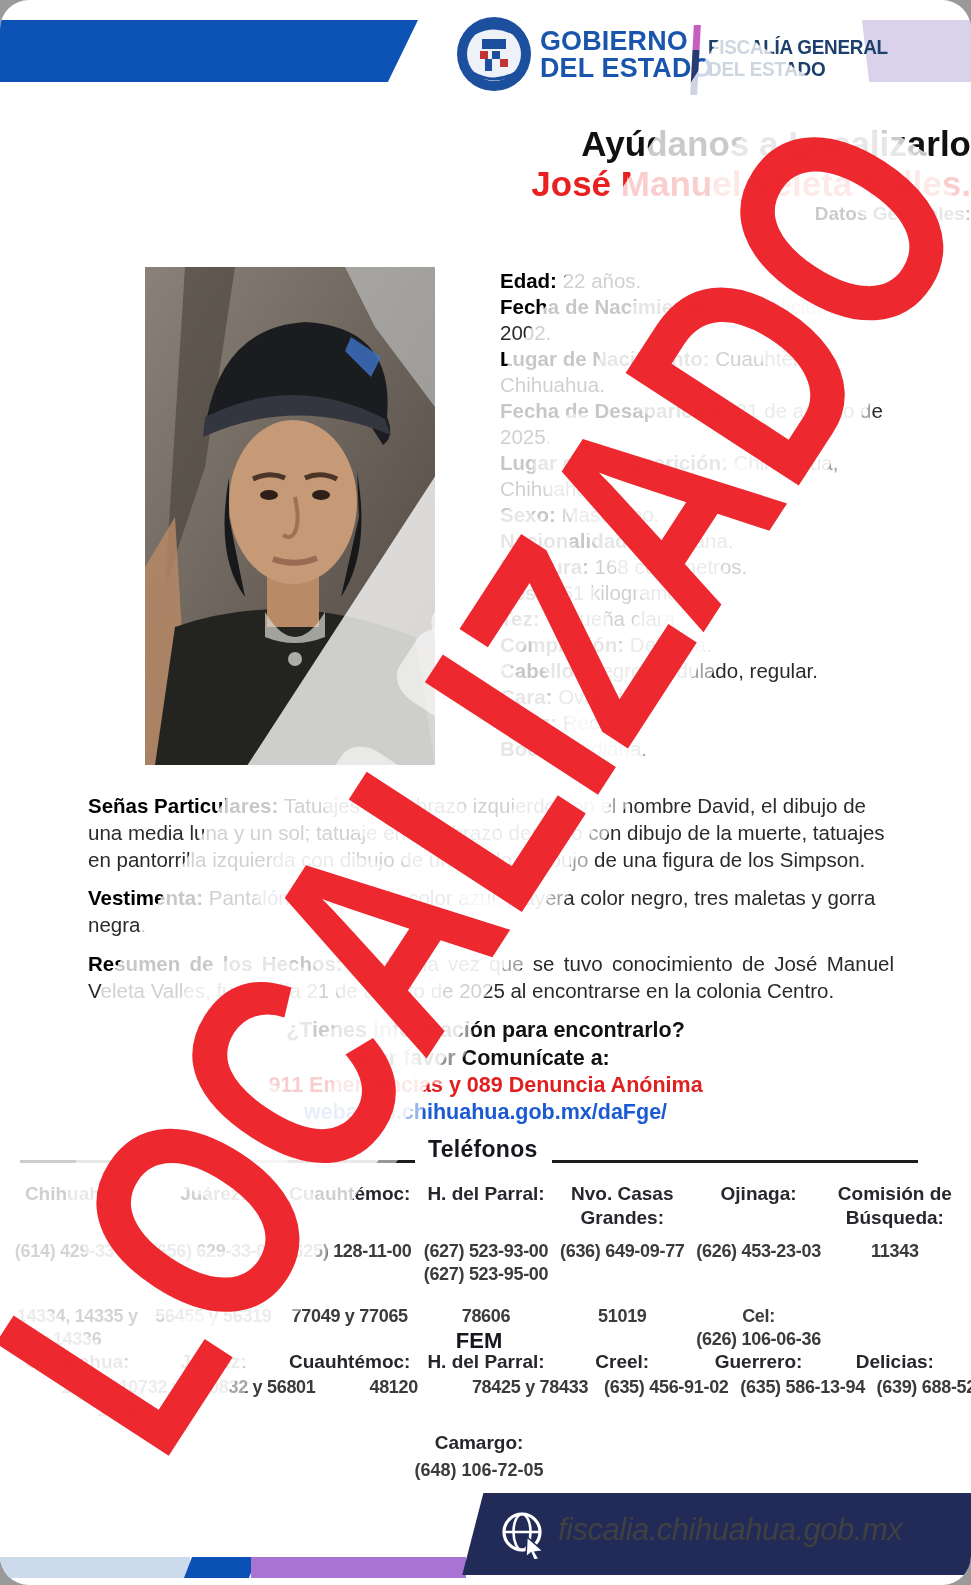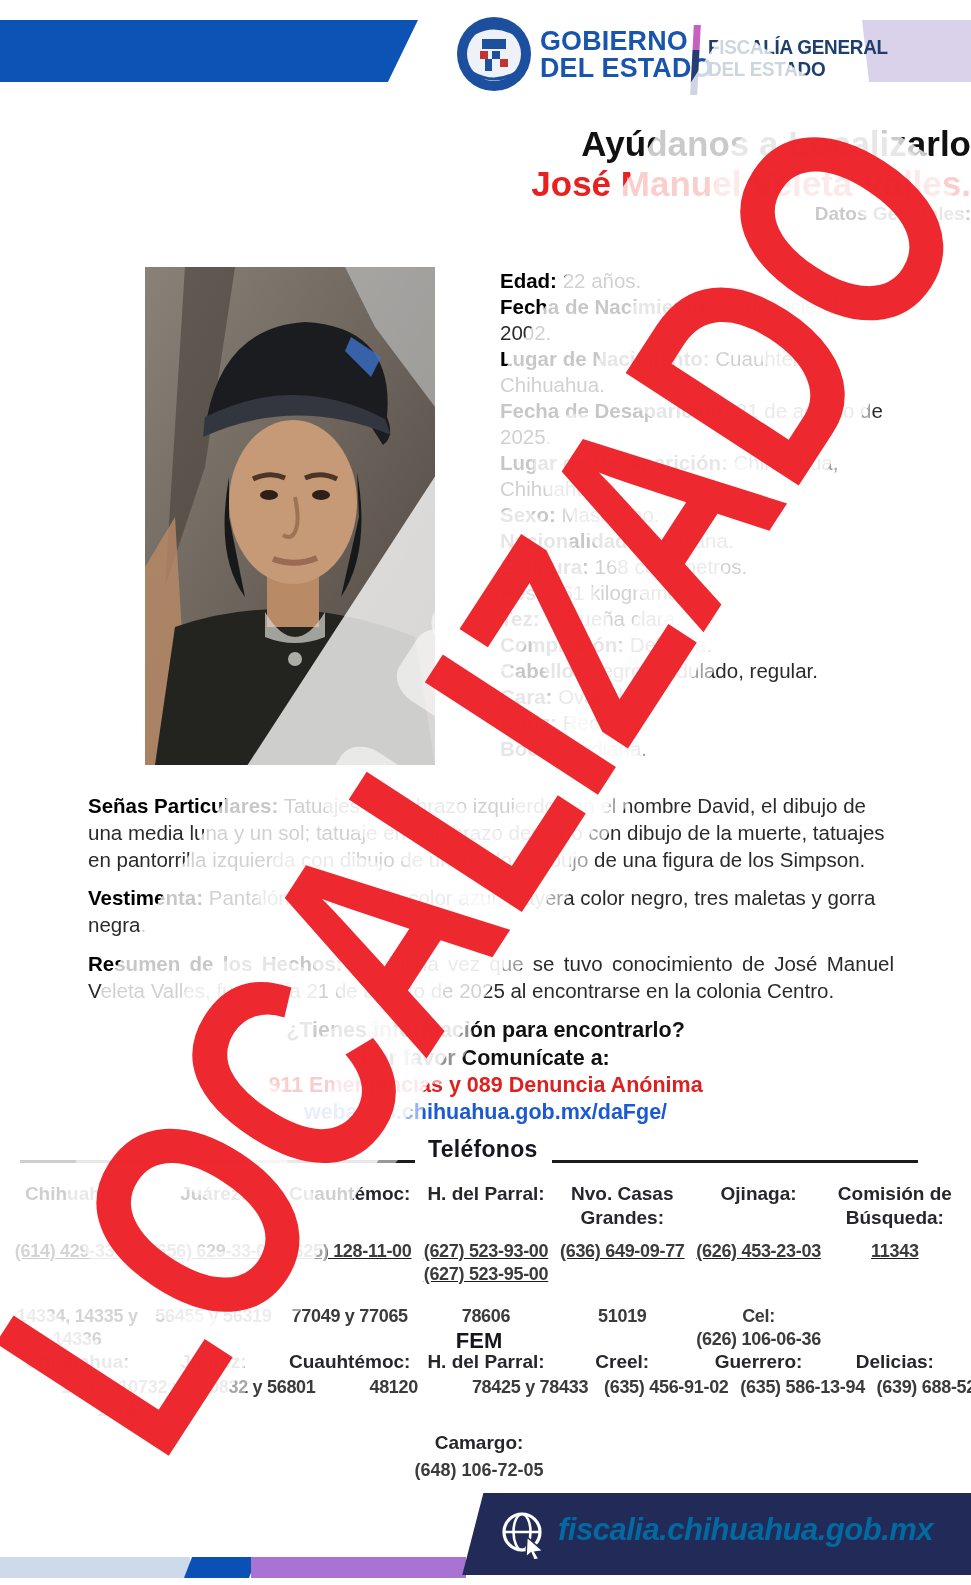--- a/index.html
+++ b/index.html
@@ -1,17 +1,17 @@
 <!DOCTYPE html>
 <html><head>
 <meta charset="utf-8">
 <style>
   html,body{margin:0;padding:0;background:#9a9a9a;}
   #page{position:relative;width:971px;height:1585px;background:#ffffff;overflow:hidden;
-        font-family:"Liberation Sans", sans-serif;color:#1c1c1c;margin:0 auto;}
+        font-family:"Liberation Sans", sans-serif;color:#1c1c1c;margin:0 auto;border-radius:29px;}
   .abs{position:absolute;}
 
   
   .band-topleft{left:0;top:20px;width:418px;height:62px;background:#0d52b5;
                 clip-path:polygon(0 0,100% 0,92.8% 100%,0 100%);}
   .band-topright{left:862px;top:20px;width:109px;height:62px;background:#d9d2ea;
                 clip-path:polygon(0 0,100% 0,100% 100%,6.5% 100%);}
   .crest{left:455px;top:15px;width:78px;height:78px;}
   .gob-text{left:540px;top:27px;font-weight:700;font-size:28px;line-height:27px;
             color:#1a55ad;letter-spacing:.2px;transform:scaleX(.96);transform-origin:left top;}
@@ -50,38 +50,38 @@
   
   .tel-title{left:428px;top:1136px;font-size:23px;font-weight:700;color:#16161e;letter-spacing:.3px;}
   .tel-line{height:3px;background:#1b1b1b;top:1160px;}
   .tl-left{left:20px;width:395px;}
   .tl-right{left:552px;width:366px;}
   .tgrid{left:12px;width:948px;display:grid;grid-template-columns:repeat(7,1fr);column-gap:6px;
          text-align:center;}
   .tgrid .th{font-weight:700;font-size:19px;line-height:24px;color:#26262c;}
   .tgrid .tv{font-size:18px;line-height:23px;font-weight:700;color:#3b3b3b;letter-spacing:-.3px;}
   .row-telhead{top:1182px;}
-  .row-telphones{top:1240px;text-decoration:underline;}
+  .row-telphones{top:1240px;}
   .row-telexts{top:1288px;margin-top:17px;}
   .fem-title{left:0;top:1328px;width:958px;text-align:center;font-size:22px;font-weight:700;color:#16161e;}
   .row-femhead{top:1350px;}
   .row-femvals{top:1376px;margin-left:44px;}
   .camargo-label{left:0;top:1432px;width:958px;text-align:center;font-weight:700;font-size:19px;color:#26262c;}
   .camargo-phone{left:0;top:1460px;width:958px;text-align:center;font-weight:700;font-size:18px;color:#3b3b3b;}
 
   
   .footer-navy{left:455px;top:1493px;width:516px;height:82px;background:#222b57;
                clip-path:polygon(5.5% 0,100% 0,100% 100%,1.4% 100%);}
   .strip-lightblue{left:0;top:1557px;width:190px;height:21px;background:#ccdaeb;}
   .strip-blue{left:184px;top:1557px;width:73px;height:21px;background:#0b50b4;
               clip-path:polygon(11% 0,100% 0,89% 100%,0 100%);}
   .strip-purple{left:251px;top:1557px;width:215px;height:21px;background:#a873d2;}
   .globe{left:497px;top:1507px;width:54px;height:54px;}
-  .footer-url{left:558px;top:1512px;font-size:31px;font-weight:700;font-style:italic;
-              color:#0369a1;letter-spacing:-.5px;}
+  .footer-url{left:558px;top:1512px;font-size:31px;font-weight:400;font-style:italic;
+              color:#404040;letter-spacing:-.5px;}
 
   
   .watermark{left:0;top:0;width:971px;height:1585px;pointer-events:none;z-index:50;}
   .wm-txt{font-family:"Liberation Sans", sans-serif;font-weight:700;}
 </style>
 </head>
 <body>
 
 <div id="page">
 

